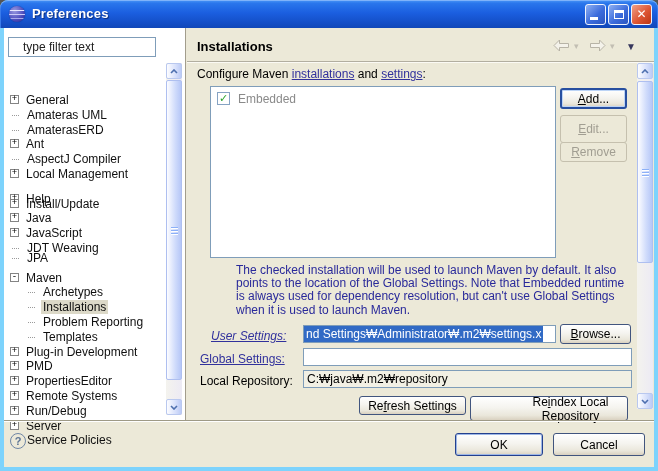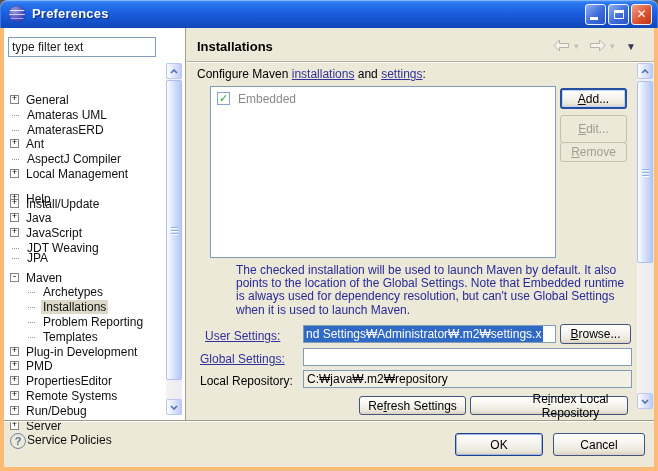--- a/index.html
+++ b/index.html
@@ -1,19 +1,19 @@
 <!DOCTYPE html>
 <html><head>
 <meta charset="utf-8">
 <style>
   html,body{margin:0;padding:0;background:#555;}
   *{box-sizing:border-box;}
   .win{
     position:relative;width:658px;height:471px;
-    background:#fdba74;
+    background:#7dd3fc;
     font-family:"Liberation Sans","DejaVu Sans",sans-serif;
     font-size:12px;color:#000;
     border-radius:8px 8px 0 0;
     overflow:hidden;
   }
   
   .titlebar{
     position:absolute;left:0;top:0;width:658px;height:28px;
     background:linear-gradient(180deg,#4a97f7 0%,#2a76ec 12%,#1b5fe0 45%,#144fc8 80%,#1147b8 100%);
     border-radius:8px 8px 0 0;
@@ -45,21 +45,21 @@
     position:absolute;left:4px;top:28px;width:650px;height:439px;
     background:#ece9d8;overflow:hidden;
   }
   
   .sidebar{
     position:absolute;left:0;top:0;width:182px;height:392px;background:#fff;
     border-right:1px solid #a29d8c;
   }
   .filter{
     position:absolute;left:4px;top:9px;width:148px;height:20px;
-    border:1px solid #7f9db9;background:#fff;padding:2px 3px;
+    border:1px solid #7f9db9;background:#fff;padding:2px 14px;
     font:12px "Liberation Sans","DejaVu Sans",sans-serif;color:#222;
   }
   .trow{position:absolute;left:2px;height:15px;width:158px;white-space:nowrap;cursor:default;margin-top:30px;}
   .tgl{
     display:inline-block;width:9px;height:9px;margin:2px 5px 0 4px;
     border:1px solid #848484;background:#fff;
     font:9px/7px "Liberation Mono","DejaVu Sans Mono",monospace;text-align:center;color:#000;
     vertical-align:top;
   }
   .dash{display:inline-block;width:7px;border-top:1px dotted #9a9a9a;margin:7px 6px 0 6px;vertical-align:top;}
@@ -233,42 +233,42 @@
         <span><span class="u">R</span><span>emove</span></span>
       </div>
 
       <div class="desc">
         <div>The checked installation will be used to launch Maven by default. It also</div>
         <div>points to the location of the Global Settings. Note that Embedded runtime</div>
         <div>is always used for dependency resolution, but can't use Global Settings</div>
         <div>when it is used to launch Maven.</div>
       </div>
 
-      <a class="lnk frow-label" style="left:18px;top:301px;">User Settings:</a>
+      <a class="lnk frow-label" style="left:24px;top:301px;font-style:italic;">User Settings:</a>
       <div class="field" style="left:116px;top:297px;width:253px;">
         <span class="seltext">nd Settings₩Administrator₩.m2₩settings.x</span>
       </div>
       <div class="btn" style="left:373px;top:296px;width:71px;height:20px;">
         <span><span class="u">B</span><span>rowse...</span></span>
       </div>
 
       <a class="lnk frow-label" style="left:13px;top:324px;">Global Settings:</a>
       <div class="field" style="left:116px;top:320px;width:329px;">
         <span></span>
       </div>
 
       <span class="frow-label" style="left:13px;top:346px;">Local Repository:</span>
       <div class="field readonly" style="left:116px;top:342px;width:329px;">
         <span>C:₩java₩.m2₩repository</span>
       </div>
 
       <div class="btn" style="left:172px;top:368px;width:107px;height:19px;">
         <span><span>Re</span><span class="u">f</span><span>resh Settings</span></span>
       </div>
-      <div class="btn" style="left:283px;top:368px;width:158px;height:19px;padding-left:43px;">
+      <div class="btn" style="left:283px;top:368px;width:158px;height:25px;padding-left:43px;">
         <span><span>Re</span><span class="u">i</span><span>ndex Local Repository</span></span>
       </div>
 
       <div class="sb" style="left:450px;top:35px;height:346px;">
         <div class="sb-btn" style="top:0">
           <svg width="8" height="5">
               <path d="M1 4 L4 1 L7 4" stroke="#4d6fae" stroke-width="1.6" fill="none"></path>
             </svg>
         </div>
         <div class="sb-thumb" style="top:18px;height:182px;">

